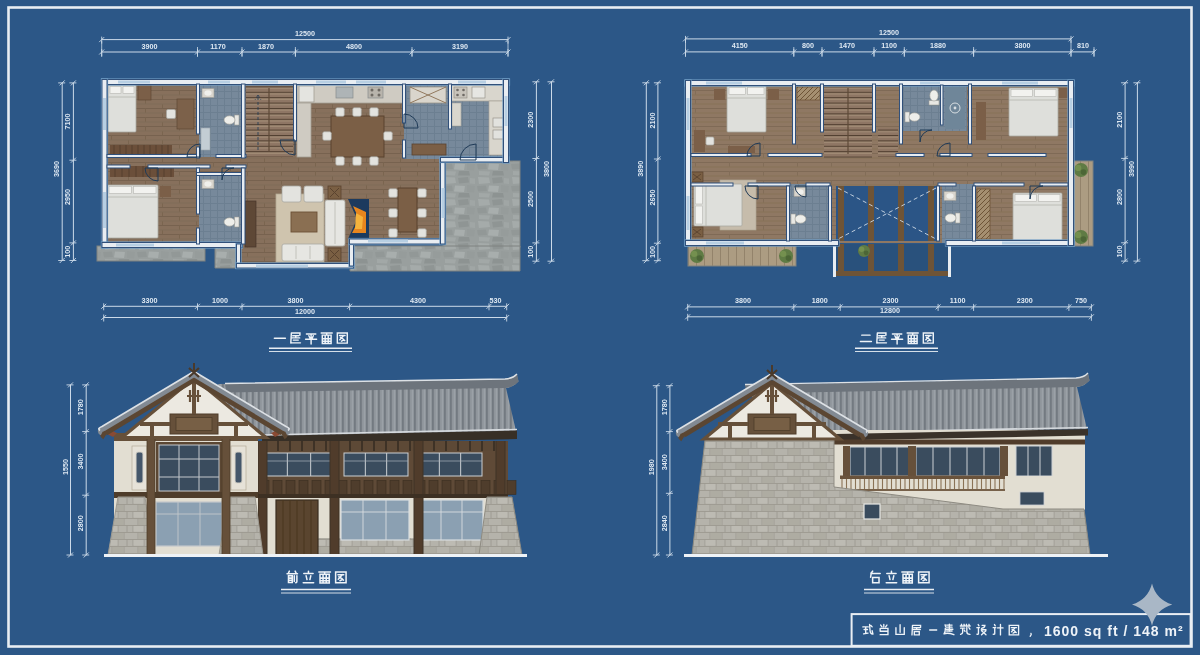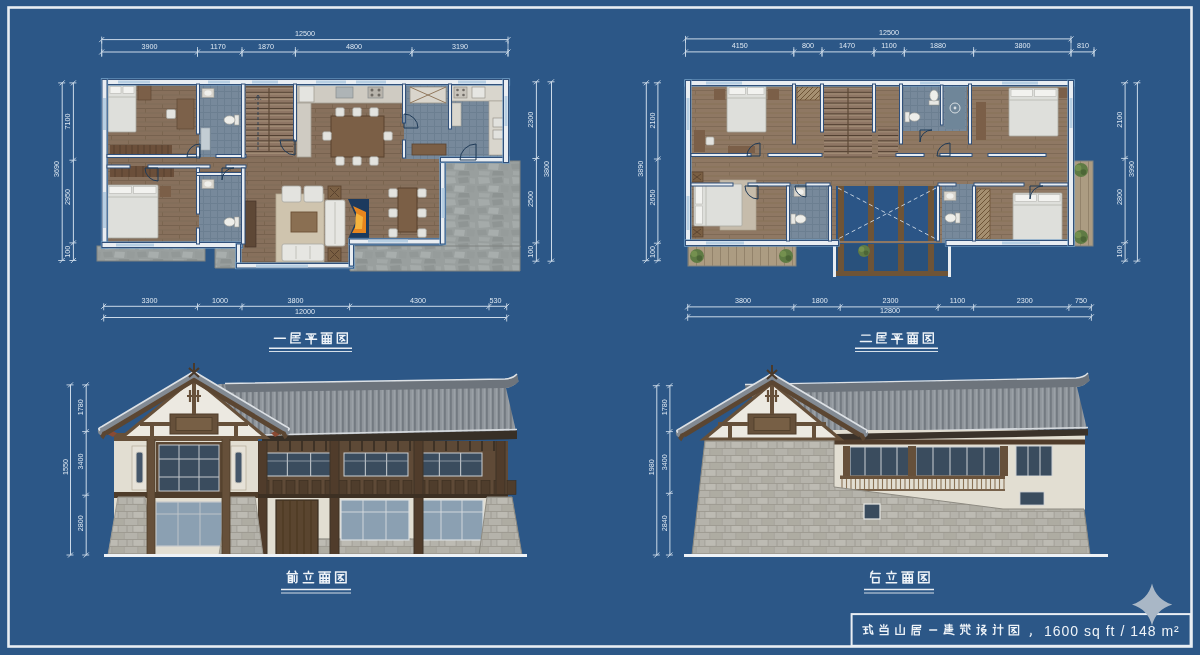--- a/index.html
+++ b/index.html
@@ -1,16 +1,16 @@
 <!DOCTYPE html>
 <html><head>
 <meta charset="utf-8">
 <style>
 html,body{margin:0;padding:0;background:#2c5787;}
-#page{position:relative;width:1200px;height:655px;overflow:hidden;background:#2c5787;font-family:"Liberation Sans",sans-serif;}
+#page{position:relative;width:1200px;height:655px;overflow:hidden;background:#2c5787;font-family:"Liberation Sans",sans-serif;font-weight:bold;}
 </style>
 </head>
 <body>
 <div id="page">
 <svg width="1200" height="655" viewBox="0 0 1200 655">
 <defs>
 <pattern id="wood" width="34" height="9" patternUnits="userSpaceOnUse">
           <rect width="34" height="9" fill="#87705c"></rect>
           <rect width="34" height="1" y="0" fill="#77624f"></rect>
           <rect width="1" height="4.5" x="9" y="0.5" fill="#7a654f"></rect>

